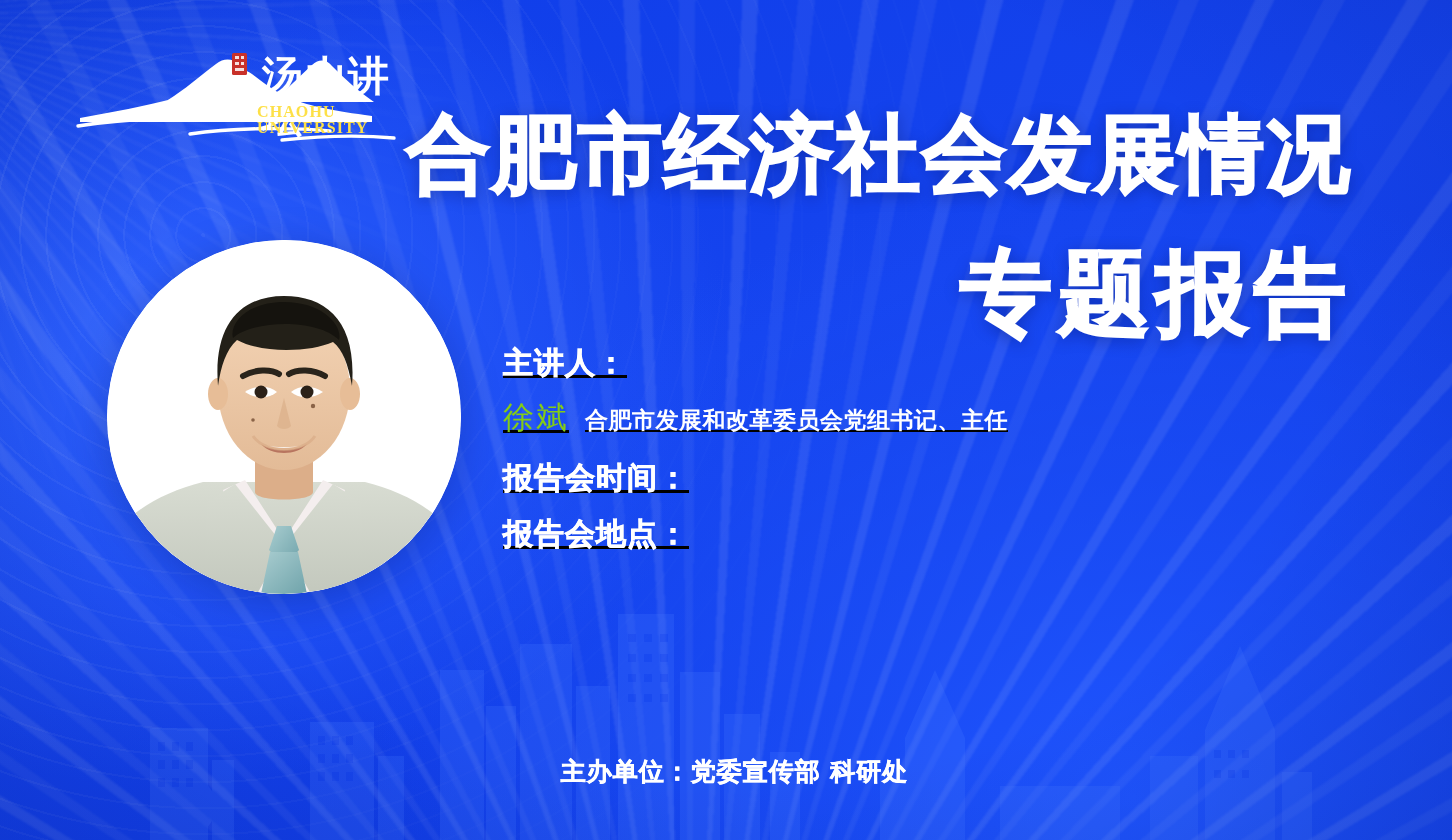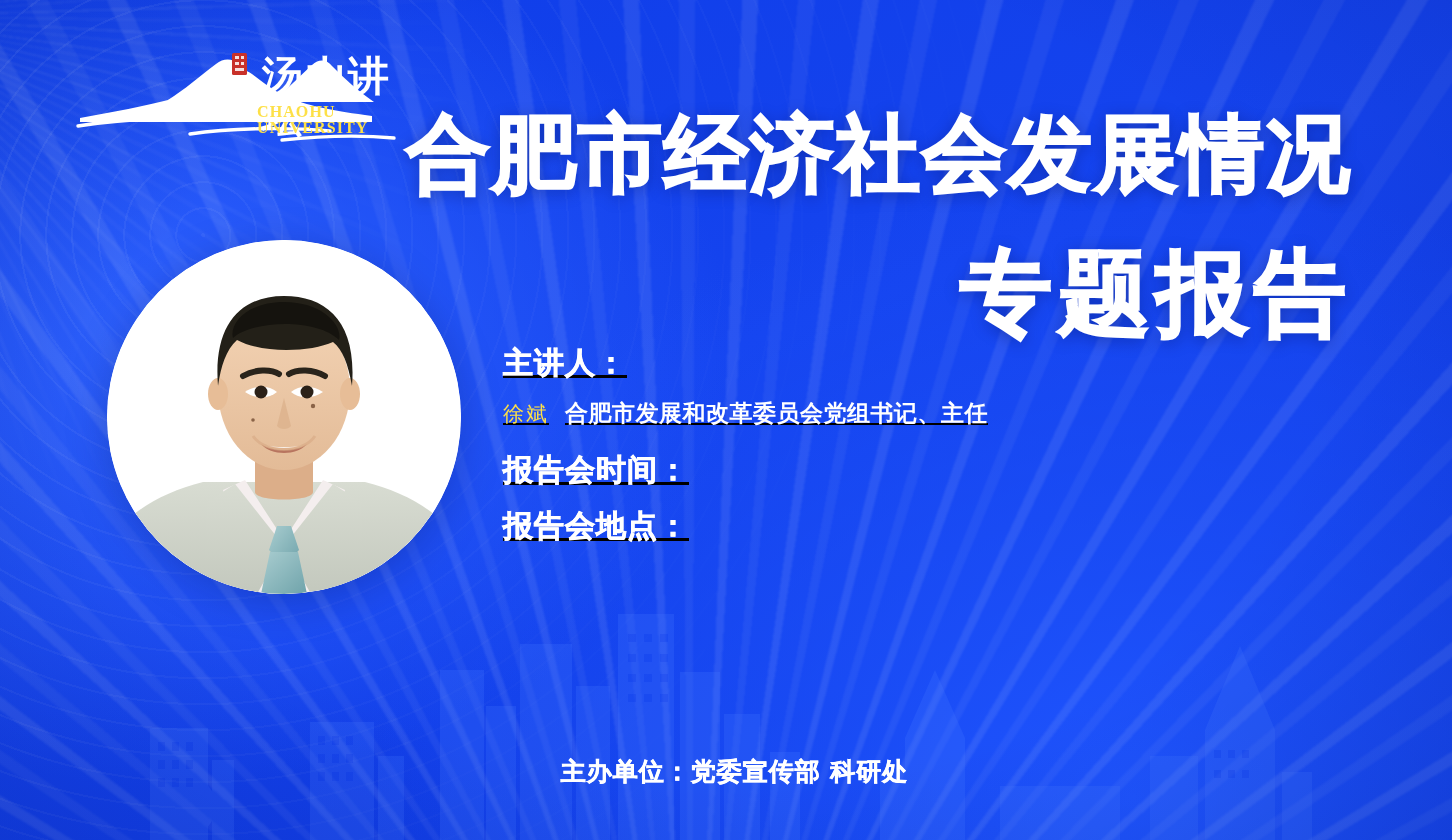--- a/index.html
+++ b/index.html
@@ -67,21 +67,21 @@
   
   .portrait{position:absolute;left:107px;top:240px;width:354px;height:354px;border-radius:50%;
     background:#fff;overflow:hidden;box-shadow:0 8px 40px rgba(0,10,80,.25);}
   .portrait svg{display:block;width:100%;height:100%;}
 
   
   .info{position:absolute;left:503px;top:348px;width:760px;text-decoration:underline;}
   .lbl{color:#fff;font-weight:900;font-size:30px;line-height:1;letter-spacing:1px;
     font-family:"DejaVu Sans","Liberation Sans",sans-serif;-webkit-text-stroke:.7px #fff;}
   .row-speaker{display:flex;align-items:baseline;margin-top:24px;}
-  .speaker-name{color:#fde047;font-size:21px;line-height:1;letter-spacing:2px;}
+  .speaker-name{color:#84cc16;font-size:31px;line-height:1;letter-spacing:2px;}
   .speaker-title{color:#fff;font-size:23px;line-height:1;margin-left:16px;font-weight:700;letter-spacing:.5px;}
   .val{color:#fff;font-size:27px;line-height:1;margin-top:21px;letter-spacing:.3px;}
   .gap{height:30px;}
   .gap-s{height:26px;}
 
   
   .footer{position:absolute;left:0;right:0;top:755px;text-align:center;padding-left:17px;}
   .footer span{color:#fff;font-size:25px;font-weight:900;letter-spacing:1px;
     font-family:"DejaVu Sans","Liberation Sans",sans-serif;-webkit-text-stroke:.5px #fff;}
 </style>

